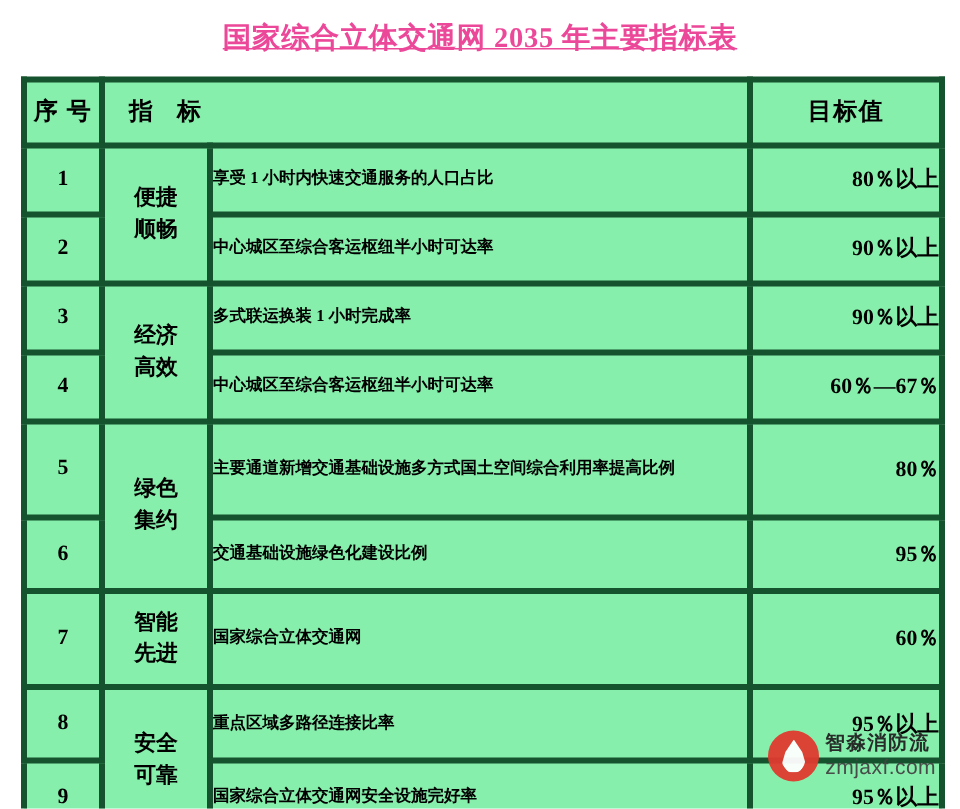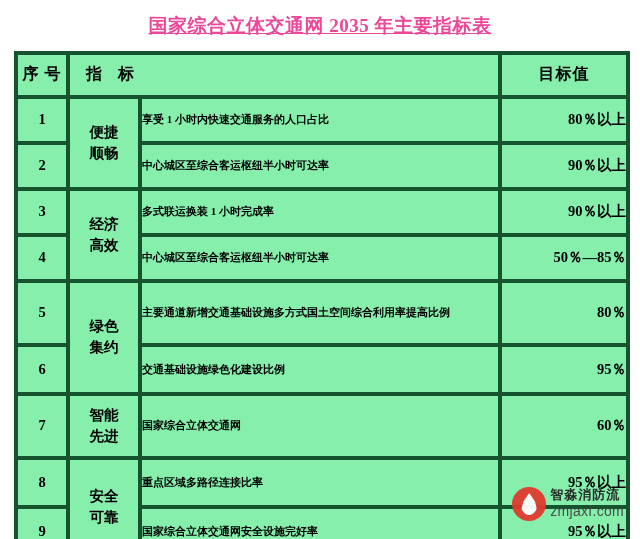--- a/index.html
+++ b/index.html
@@ -183,21 +183,21 @@
           <td class="cell-cat" rowspan="2">
             <span>经济</span>
             <span>高效</span>
           </td>
           <td class="cell-ind">多式联运换装 1 小时完成率</td>
           <td class="cell-val">90％以上</td>
         </tr>
         <tr class="r-h1">
           <td class="cell-no">4</td>
           <td class="cell-ind">中心城区至综合客运枢纽半小时可达率</td>
-          <td class="cell-val">50％—85％</td>
+          <td class="cell-val">60％—67％</td>
         </tr>
         <tr class="r-h3">
           <td class="cell-no">5</td>
           <td class="cell-cat" rowspan="2">
             <span>绿色</span>
             <span>集约</span>
           </td>
           <td class="cell-ind">主要通道新增交通基础设施多方式国土空间综合利用率提高比例</td>
           <td class="cell-val">80％</td>
         </tr>

